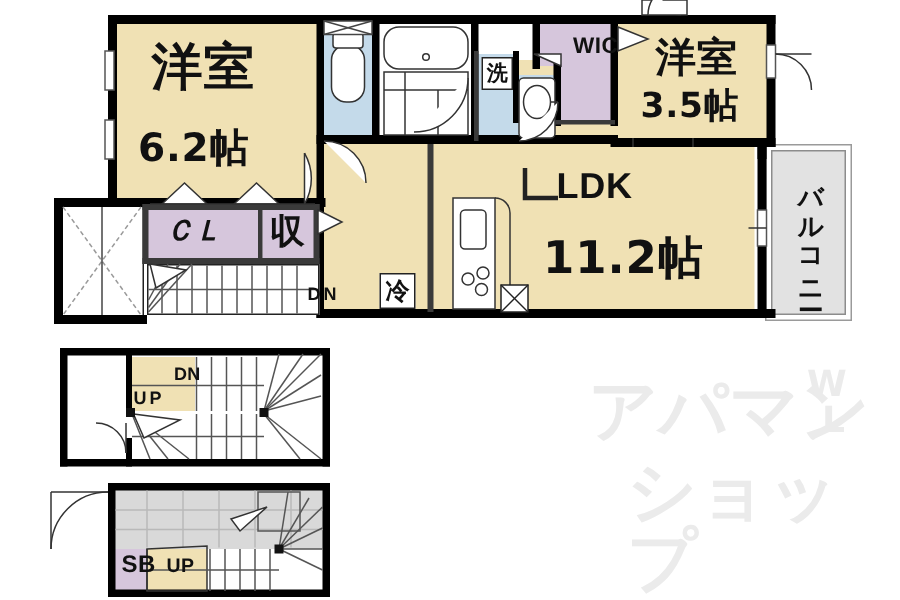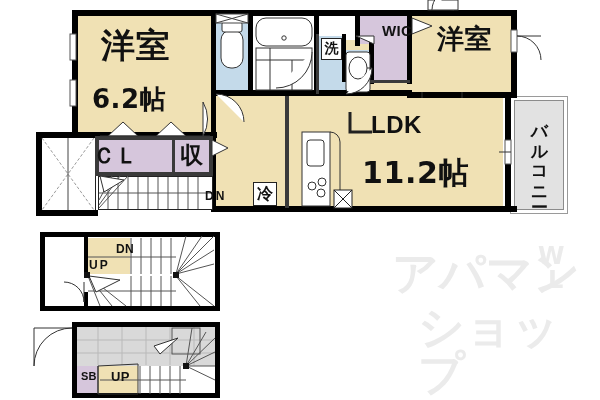--- a/index.html
+++ b/index.html
@@ -220,25 +220,26 @@
         <polygon points="100,176 124,180 104,192" fill="#fff" stroke="#333"></polygon>
       </g>
 
       <polygon points="212,140 228,148 212,156" fill="#fff" stroke="#333" stroke-width="1"></polygon>
     </svg>
 
     <div class="lbl jp" style="left:101px;top:28px;font-size:34px;">洋室</div>
     <div class="lbl jp" style="left:92px;top:86px;font-size:26px;">6.2帖</div>
 
     <div class="lbl jp" style="left:437px;top:25px;font-size:27px;">洋室</div>
+    <div class="lbl jp" style="left:427px;top:60px;font-size:23px;">3.5帖</div>
 
     <div class="lbl" style="left:371px;top:113px;font-size:24px;">LDK</div>
     <div class="lbl jp" style="left:362px;top:158px;font-size:30px;">11.2帖</div>
 
-    <div class="lbl" style="left:93px;top:145px;font-size:22px;">ＣＬ</div>
+    <div class="lbl" style="left:110px;top:145px;font-size:19px;font-style:italic;">ＣＬ</div>
     <div class="lbl jp" style="left:180px;top:144px;font-size:23px;">収</div>
 
     <div class="lbl" style="left:382px;top:22px;font-size:15px;width:18px;
                     line-height:17px;text-align:center;white-space:normal;">WIC</div>
 
     <div class="boxlbl" style="left:321px;top:38px;width:21px;height:22px;font-size:14px;">
       <span>洗</span>
     </div>
 
     <div class="boxlbl" style="left:253px;top:182px;width:24px;height:24px;font-size:16px;">
@@ -365,21 +366,21 @@
 
       <g stroke="#555" stroke-width="1" fill="none">
         <rect x="172" y="10" width="28" height="26"></rect>
         <polygon points="154,28 178,20 160,36" fill="#fff" stroke="#333"></polygon>
       </g>
       <rect x="183" y="45" width="6" height="6" fill="#111"></rect>
 
       <line x1="98" y1="48" x2="98" y2="76" stroke="#333" stroke-width="1"></line>
     </svg>
 
-    <div class="lbl sm" style="left:81px;top:52px;font-size:11px;width:12px;
+    <div class="lbl sm" style="left:81px;top:52px;font-size:16px;width:12px;
                     line-height:13px;white-space:normal;">SB</div>
     <div class="lbl sm" style="left:111px;top:52px;font-size:13px;width:12px;
                     line-height:14px;white-space:normal;">UP</div>
   </div>
 
   <div id="wm">
     <div class="wmtxt" style="left:0;top:8px;font-size:46px;">アパマン</div>
     <div class="wmtxt" style="left:26px;top:62px;font-size:46px;">ショップ</div>
     <div class="wmtxt" style="left:146px;top:2px;font-size:24px;">W</div>
     <div class="wmtxt" style="left:156px;top:26px;font-size:24px;">L</div>

